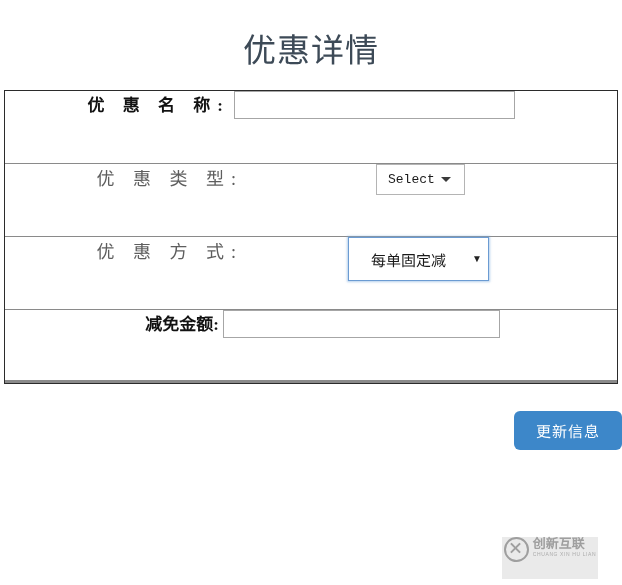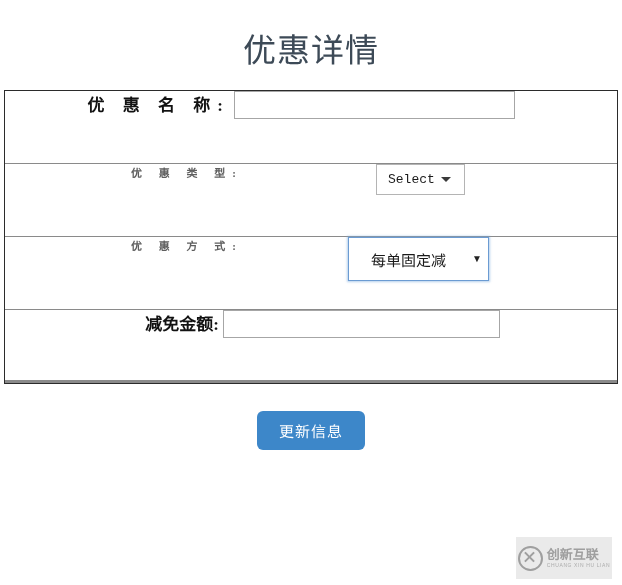--- a/index.html
+++ b/index.html
@@ -52,23 +52,23 @@
     white-space: nowrap;
     font-family: "Liberation Serif", "DejaVu Serif", serif;
   }
 
   .lbl-bold {
     font-weight: bold;
     color: #121212;
     font-size: 17px;
   }
   .lbl-soft {
-    font-weight: bold;
+    font-weight: normal;
     color: #5e5e5e;
-    font-size: 11px;
+    font-size: 18px;
   }
   .sp-wide { letter-spacing: 7px; }
   .sp-none { letter-spacing: 0px; }
 
   .txt-input {
     box-sizing: border-box;
     height: 28px;
     border: 1px solid #a6a6a6;
     background: #ffffff;
     font-family: "Liberation Serif", "DejaVu Serif", serif;
@@ -132,44 +132,44 @@
   }
   .sel-focus .cap-arrow-small {
     font-size: 10px;
     color: #222;
     line-height: 1;
     margin-left: 4px;
   }
 
   .submit-wrap {
     display: flex;
-    justify-content: center;
+    justify-content: flex-end;
     margin-top: 27px;
   }
   .btn-update {
     background: #3d87c9;
     color: #ffffff;
     border: none;
     border-radius: 6px;
     font-family: "Liberation Sans", "DejaVu Sans", sans-serif;
     font-size: 15px;
     padding: 9px 22px;
     cursor: pointer;
     letter-spacing: 1px;
   }
 
   .watermark {
     position: absolute;
-    right: 10px;
+    right: 24px;
     bottom: 6px;
     width: 96px;
     height: 42px;
     background: #e9e9e9;
     display: flex;
-    align-items: center;
+    align-items: flex-start;
     justify-content: center;
     gap: 4px;
     opacity: 0.95;
     pointer-events: none;
   }
   .wm-badge {
     width: 21px; height: 21px;
     border: 2px solid #9a9a9a;
     border-radius: 50%;
     position: relative;

